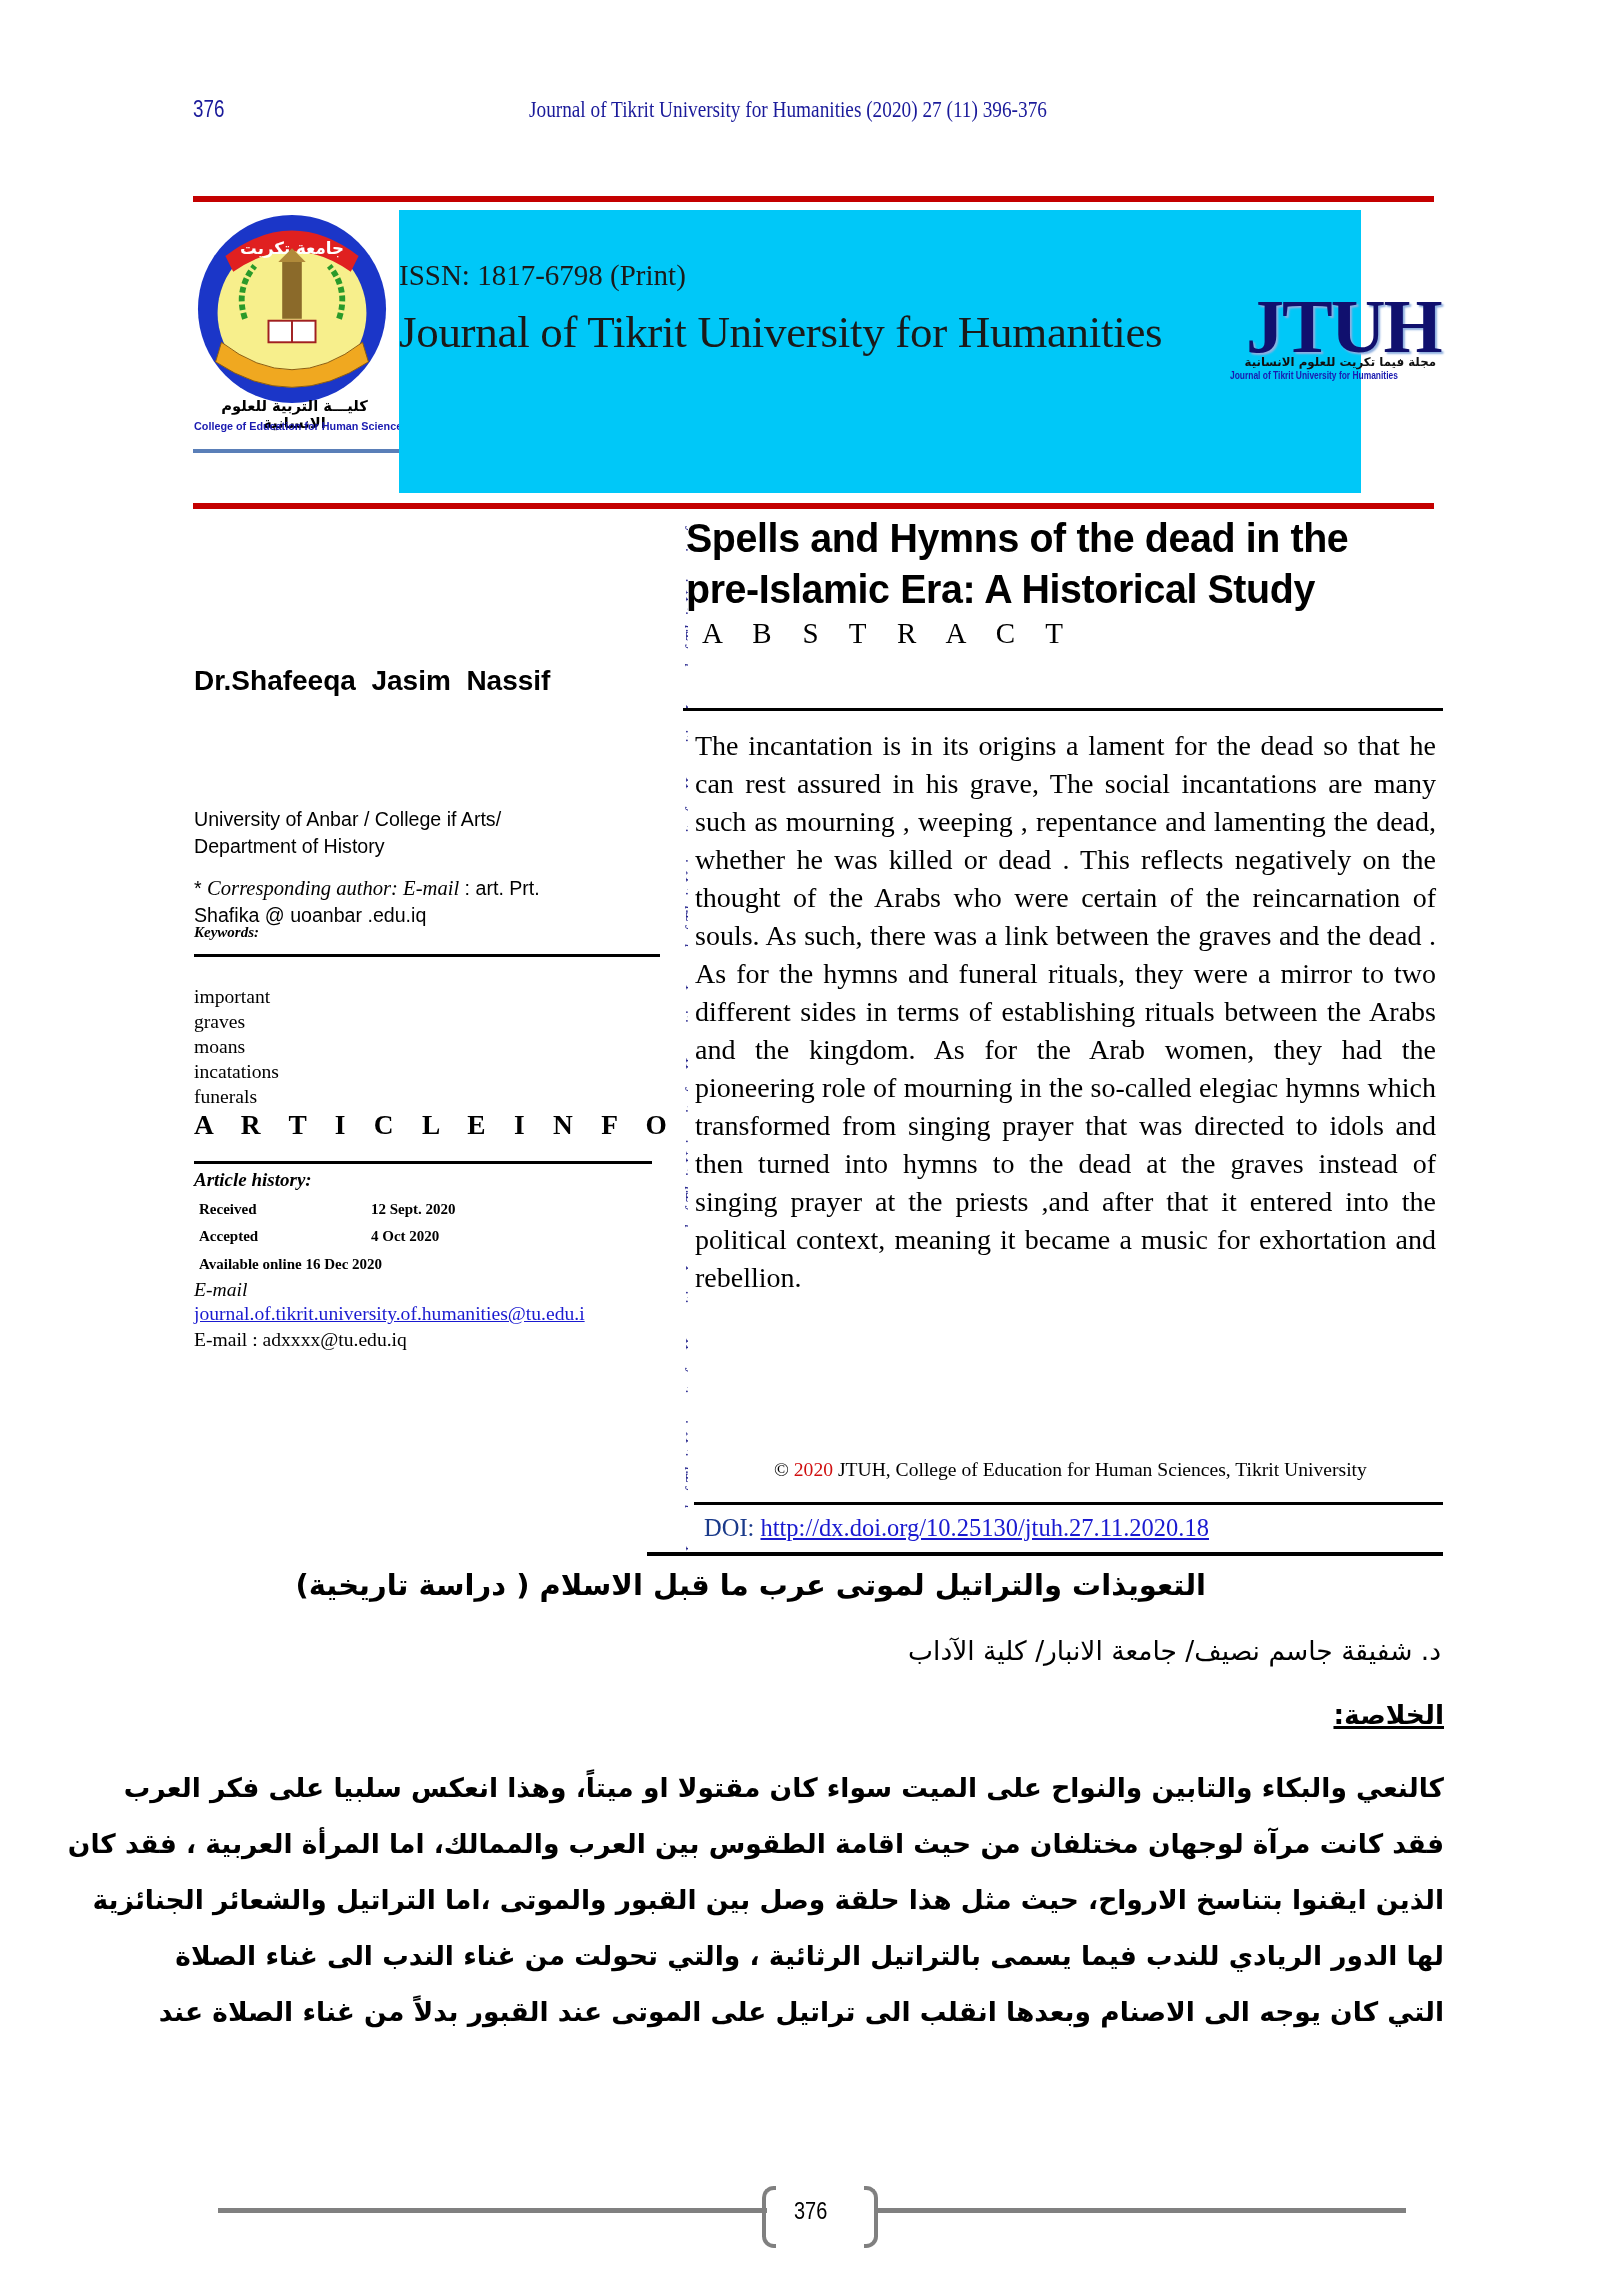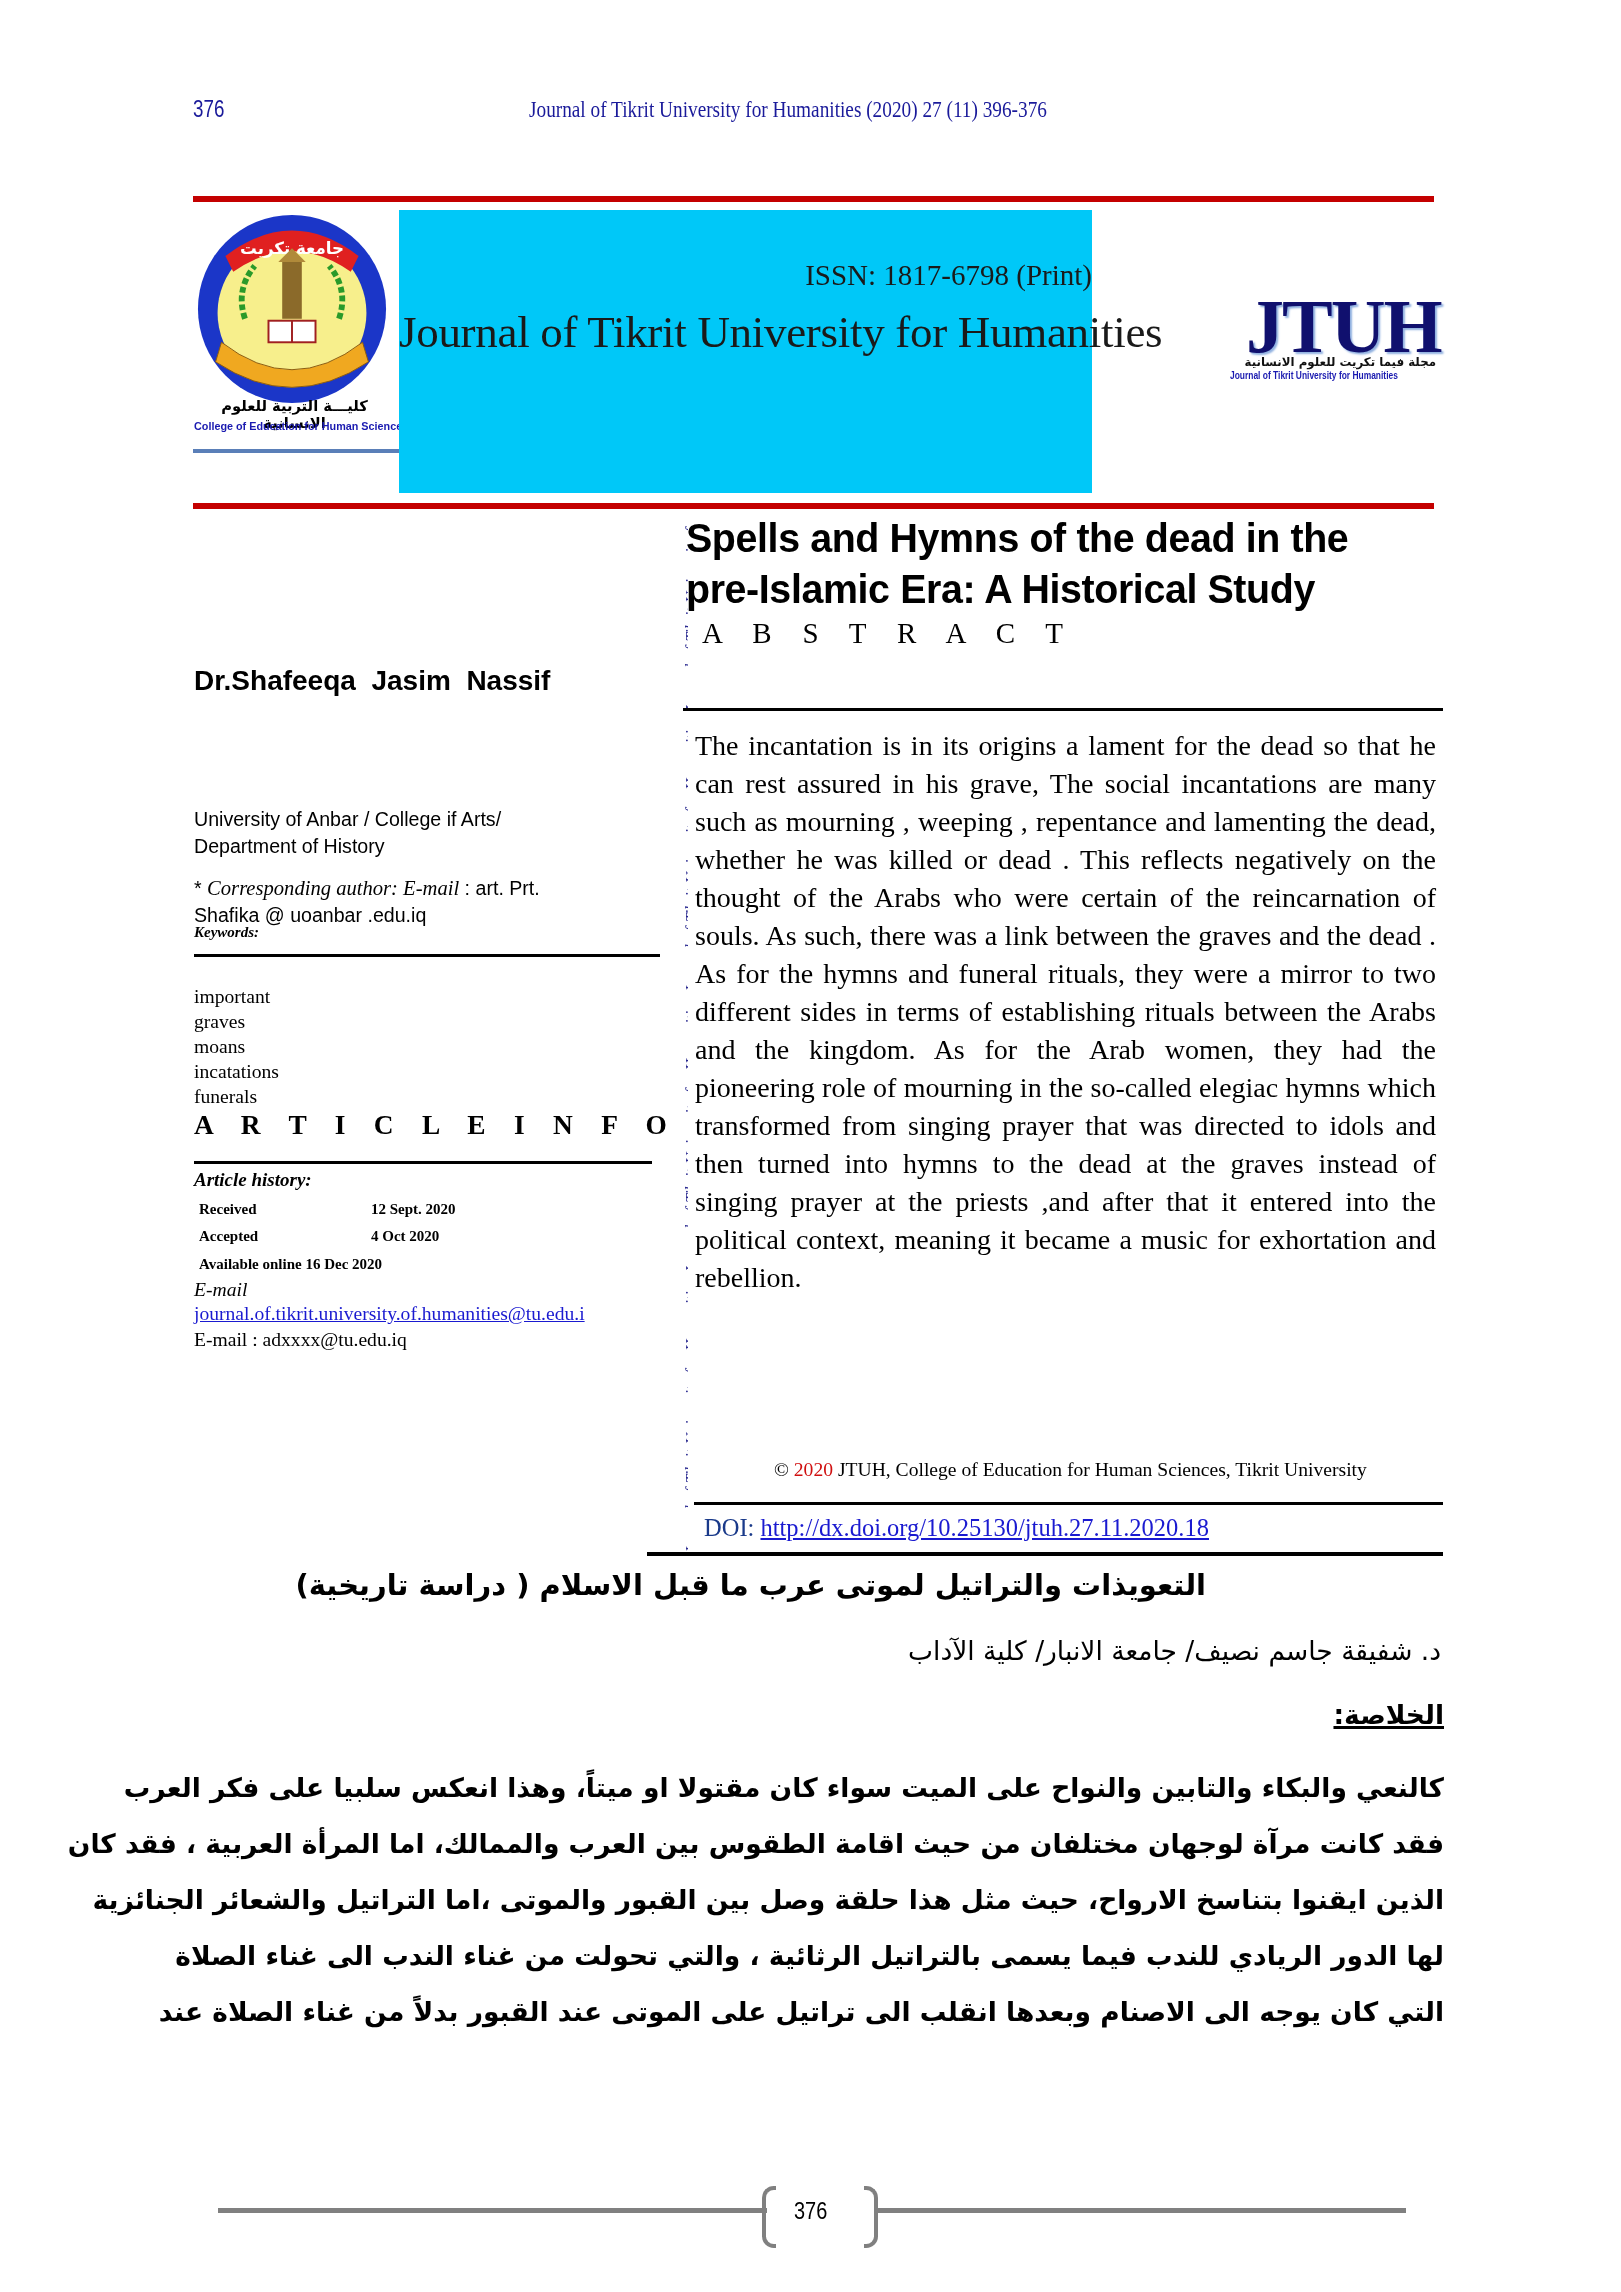--- a/index.html
+++ b/index.html
@@ -10,21 +10,21 @@
   .run-page { left: 193px; top: 96px; font-family: "Liberation Sans Narrow", "Liberation Sans", sans-serif; font-size: 23.5px; color: #1a1a9a; transform: scaleX(0.8); transform-origin: left; }
   .run-title { left: 529px; top: 96px; font-size: 23.5px; color: #1a1a9a; transform: scaleX(0.82); transform-origin: left; white-space: nowrap; }
 
   .red-rule { background: #c40000; height: 5.9px; left: 193px; width: 1241px; }
 
   
   .logo { left: 196px; top: 211px; width: 192px; height: 241px; }
   .logo-under { left: 193px; top: 449px; width: 206px; height: 3.9px; background: #5a7fb8; }
 
   
-  .banner { left: 399px; top: 210px; width: 693px; height: 283px; background: #00c8f8; text-align: right; }
+  .banner { left: 399px; top: 210px; width: 962px; height: 283px; background: #00c8f8; text-align: left; }
   .banner .issn { margin-top: 49px; font-size: 29px; color: #1a1a1a; }
   .banner .jname { margin-top: 13.7px; font-size: 45px; color: #1a1a1a; white-space: nowrap; letter-spacing: -0.3px; }
   .banner .avail { margin-top: 17.6px; font-size: 29px; color: #1a1a1a; }
   .banner .avail a { color: #1a1ad0; text-decoration: underline; }
 
   
   .jtuh { left: 1230px; top: 294px; width: 206px; }
   .jtuh .big { font-family: "Liberation Serif", serif; font-weight: bold; font-size: 76px; line-height: 65px; color: #10106e; letter-spacing: -2px; text-shadow: 2px 2px 2px #8fb0e0; margin-left: 16px; }
   .jtuh .ar { font-size: 11.8px; font-family: "DejaVu Sans", sans-serif; font-weight: bold; color: #111; text-align: right; margin-top: -3.9px; direction: rtl; }
   .jtuh .en { font-size: 10.8px; font-family: "Liberation Sans", sans-serif; font-weight: bold; color: #1a1ab0; white-space: nowrap; transform: scaleX(0.78); transform-origin: left; }

